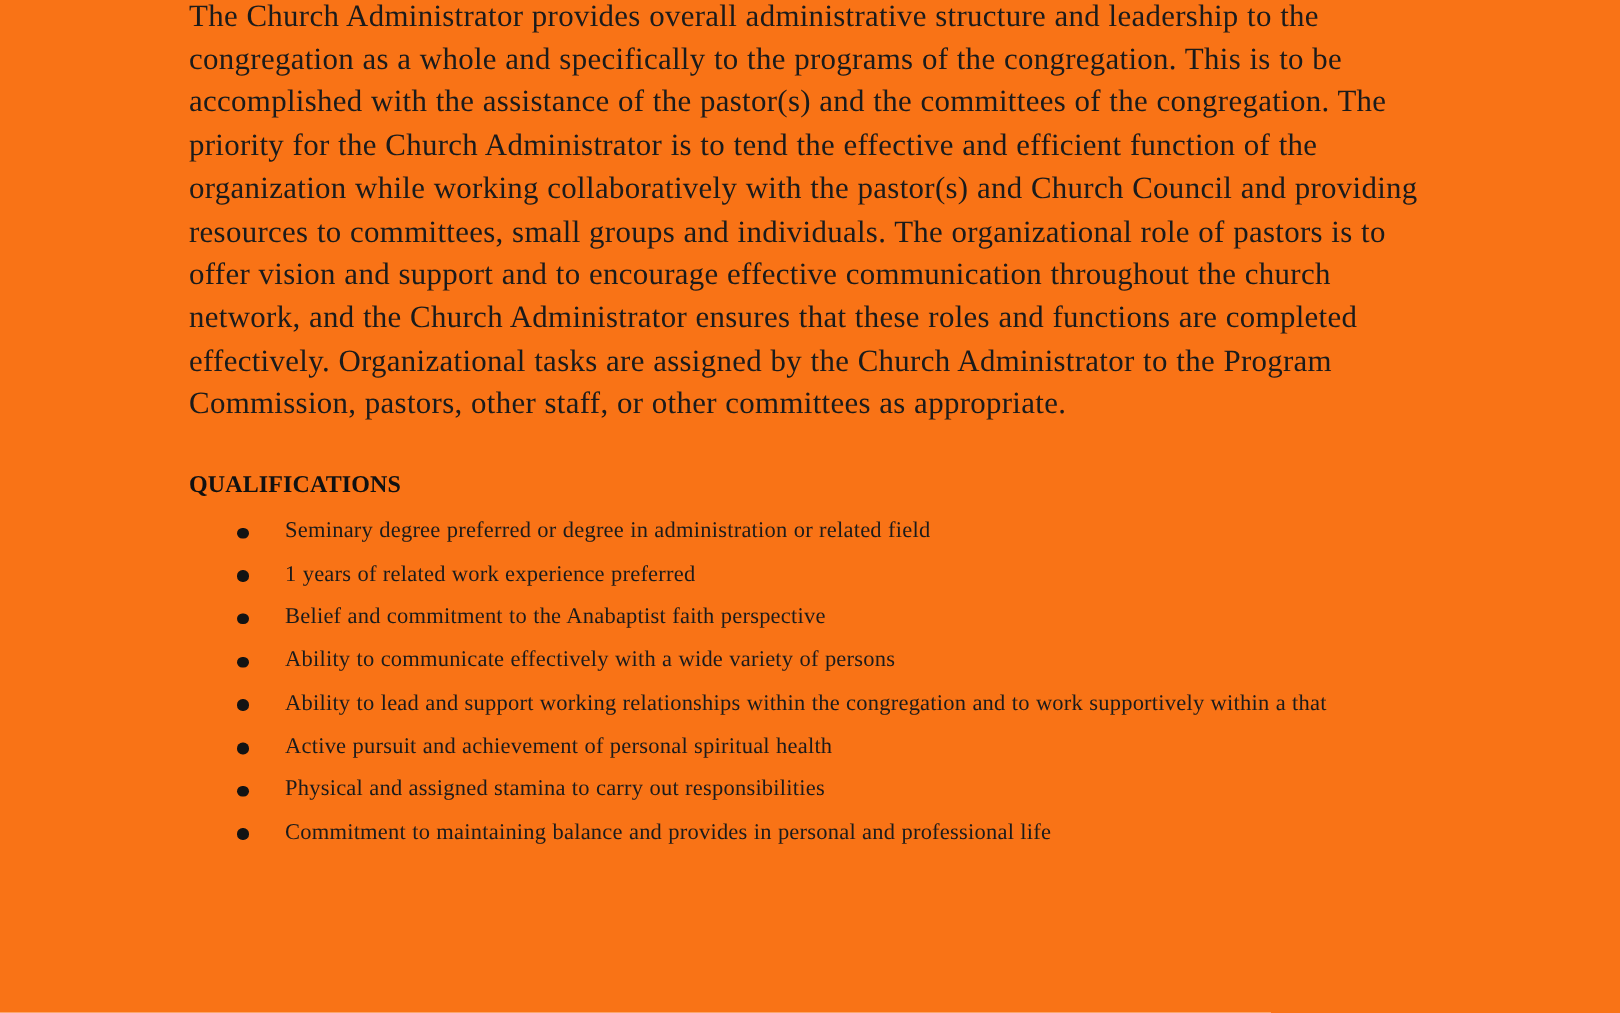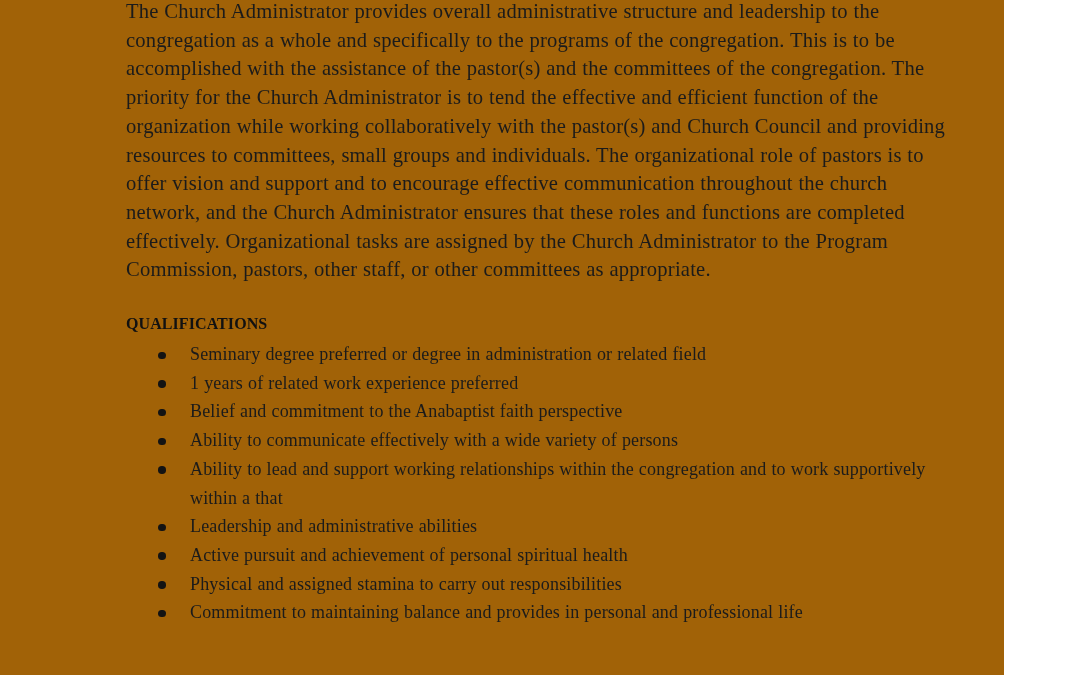--- a/index.html
+++ b/index.html
@@ -10,23 +10,23 @@
   body {
     width: 1080px;
     height: 675px;
     overflow: hidden;
     font-family: "Liberation Serif", "DejaVu Serif", serif;
     color: #1a1a1a;
   }
 
   .page {
     position: relative;
-    width: 1004px;
+    width: 1080px;
     height: 675px;
-    background: #a16207;
+    background: #f97316;
     overflow: hidden;
   }
 
   .content {
     position: absolute;
     left: 126px;
     top: -3px;
     width: 832px;
   }
 
@@ -55,21 +55,21 @@
 
   ul.qual-list {
     list-style: none;
     margin: 0;
     padding: 0;
   }
 
   ul.qual-list > li {
     position: relative;
     padding-left: 64px;
-    font-size: 18px;
+    font-size: 15px;
     line-height: 28.7px;
     color: #1b1b1b;
     letter-spacing: 0.01em;
     word-spacing: 0.015em;
   }
 
   ul.qual-list > li .bullet-glyph {
     position: absolute;
     left: 32px;
     top: 11.5px;
@@ -111,24 +111,20 @@
       <li>
         <span class="bullet-glyph"></span>
         <span class="li-text">Ability to communicate effectively with a wide variety of persons</span>
       </li>
       <li>
         <span class="bullet-glyph"></span>
         <span class="li-text">Ability to lead and support working relationships within the congregation and to work supportively within a that</span>
       </li>
       <li>
         <span class="bullet-glyph"></span>
-        <span class="li-text">Leadership and administrative abilities</span>
-      </li>
-      <li>
-        <span class="bullet-glyph"></span>
         <span class="li-text">Active pursuit and achievement of personal spiritual health</span>
       </li>
       <li>
         <span class="bullet-glyph"></span>
         <span class="li-text">Physical and assigned stamina to carry out responsibilities</span>
       </li>
       <li>
         <span class="bullet-glyph"></span>
         <span class="li-text">Commitment to maintaining balance and provides in personal and professional life</span>
       </li>

